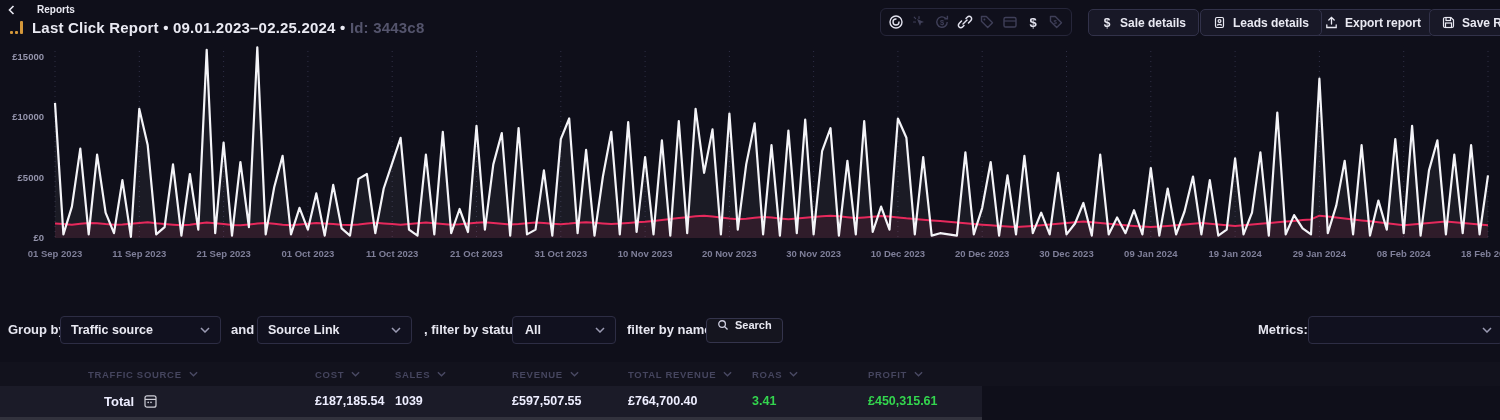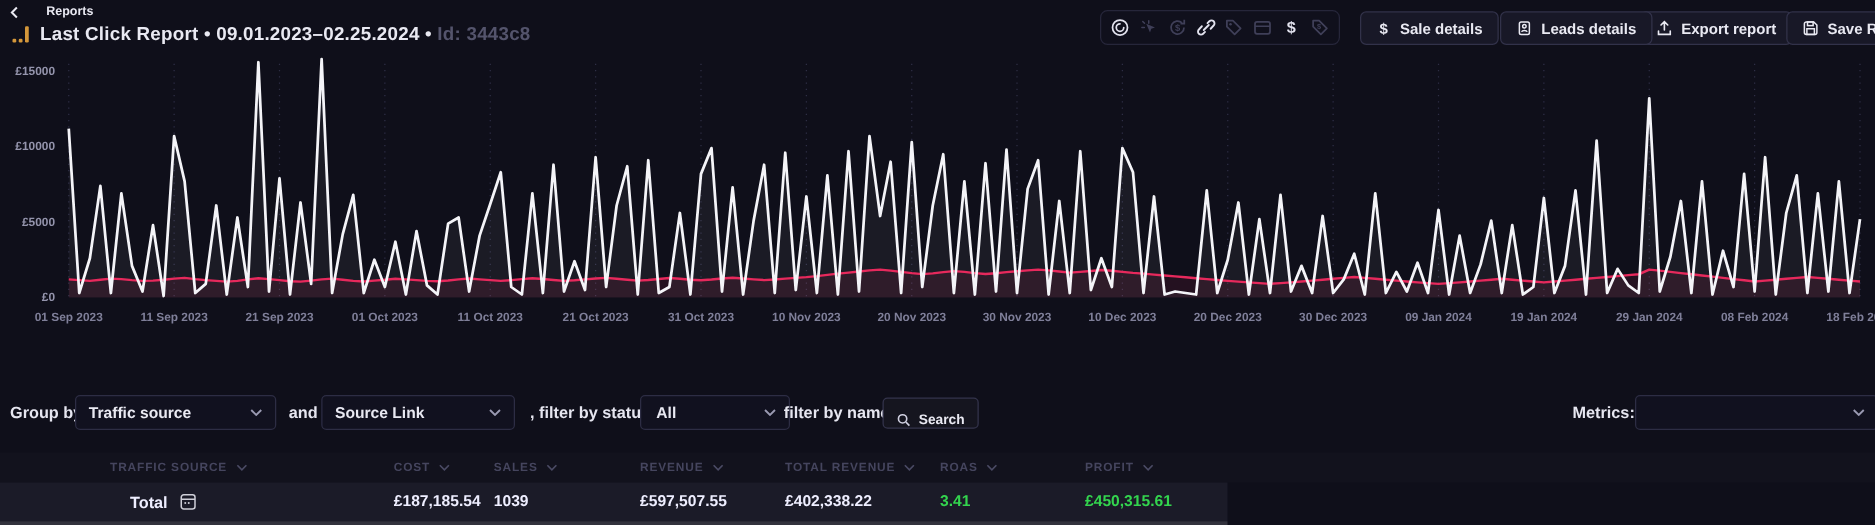--- a/index.html
+++ b/index.html
@@ -37,24 +37,24 @@
   .xlab{fill:#7f7f99;font-size:9.5px;font-weight:700;}
 
   
   .filter-bar{position:absolute;left:0;top:316px;width:1500px;height:28px;}
   .flabel{position:absolute;top:0;line-height:28px;font-size:13px;font-weight:600;color:#e6e6f0;white-space:nowrap;}
   .select{position:absolute;top:0;height:28px;box-sizing:border-box;background:#11111f;border:1px solid #2d2d44;
           border-radius:4px;display:flex;align-items:center;justify-content:space-between;
           padding:0 10px;font-size:12.5px;font-weight:700;color:#e9e9f2;cursor:pointer;}
   #sel-group1{left:60px;width:161px;}
   #sel-group2{left:257px;width:155px;}
-  #sel-status{left:512px;width:120px;padding-left:12px;}
+  #sel-status{left:512px;width:104px;padding-left:12px;}
   #sel-metrics{left:1308px;width:195px;}
   #lbl-groupby{left:8px;} #lbl-and{left:231px;} #lbl-status{left:424px;} #lbl-name{left:627px;} #lbl-metrics{left:1258px;}
-  .search-btn{position:absolute;left:706px;top:2px;height:25px;box-sizing:border-box;display:flex;align-items:flex-end;gap:6px;
+  .search-btn{position:absolute;left:706px;top:2px;height:25px;box-sizing:border-box;display:flex;align-items:flex-start;gap:6px;
               padding:0 10px;background:#15151f;border:1px solid #34344c;border-radius:4px;
               font-size:11px;font-weight:700;color:#e9e9f2;cursor:pointer;}
 
   
   .thead{position:absolute;left:0;top:362px;width:1500px;height:24px;background:#12121d;}
   .th{position:absolute;top:0;display:flex;align-items:center;gap:7px;height:24px;
       font-size:9.5px;font-weight:700;letter-spacing:.7px;color:#45455e;cursor:pointer;white-space:nowrap;}
   .trow{position:absolute;left:0;top:386px;width:982px;height:31px;background:#1b1b28;}
   .td{position:absolute;top:0;line-height:31px;font-size:12.5px;font-weight:600;color:#eef;white-space:nowrap;}
   .td.total-cell{display:flex;align-items:center;gap:9px;font-size:13px;font-weight:700;margin-left:16px;}
@@ -308,19 +308,19 @@
       <svg width="15" height="15" viewBox="0 0 15 15" fill="none" stroke="#cfcfd8" stroke-width="1.2">
           <rect x="2" y="1.8" width="11" height="11.4" rx="2"></rect>
           <path d="M2 5.4h11"></path>
           <circle cx="5.2" cy="8.4" r=".8" fill="#cfcfd8" stroke="none"></circle>
           <circle cx="8" cy="8.4" r=".8" fill="#cfcfd8" stroke="none"></circle>
         </svg>
     </div>
     <span class="td c1">£187,185.54</span>
     <span class="td c2">1039</span>
     <span class="td c3">£597,507.55</span>
-    <span class="td c4">£402,338.22</span>
+    <span class="td c4">£764,700.40</span>
     <span class="td c5 green">3.41</span>
     <span class="td c6 green">£450,315.61</span>
   </div>
   <div class="row-strip"></div>
 
 </div>
 
 </body></html>

